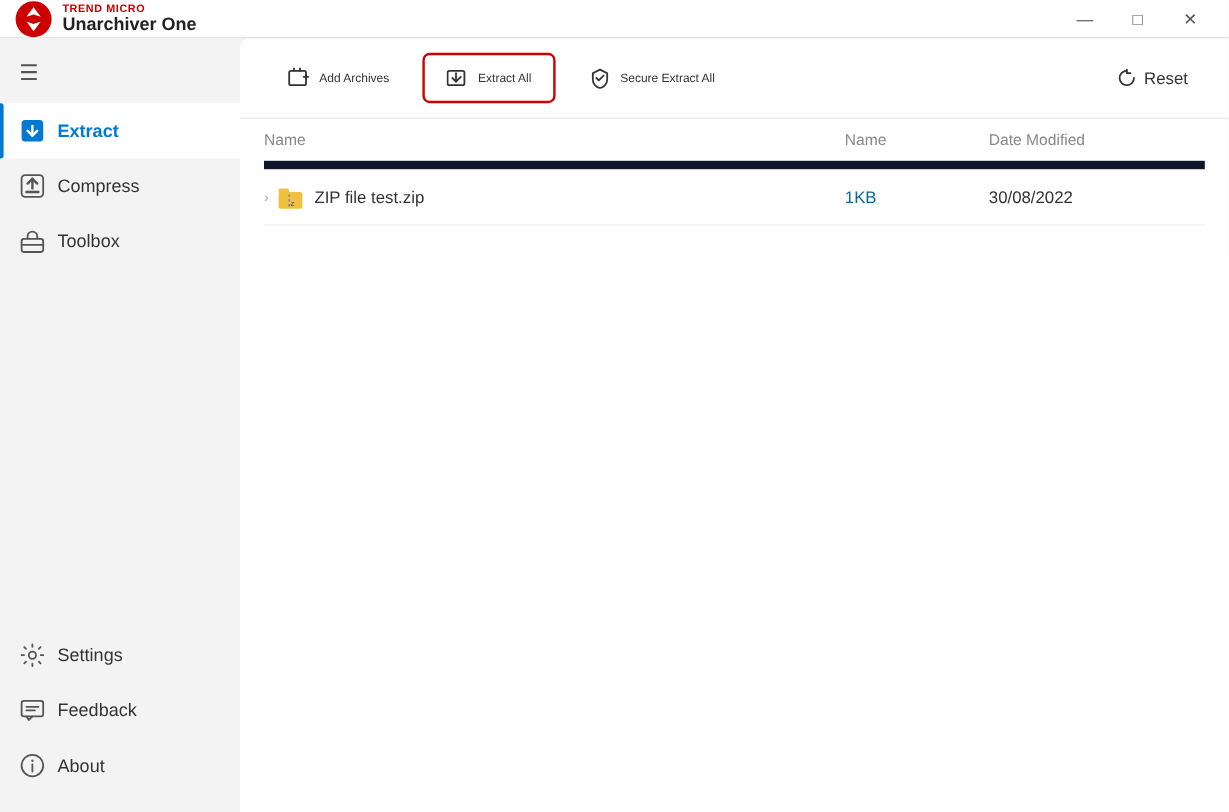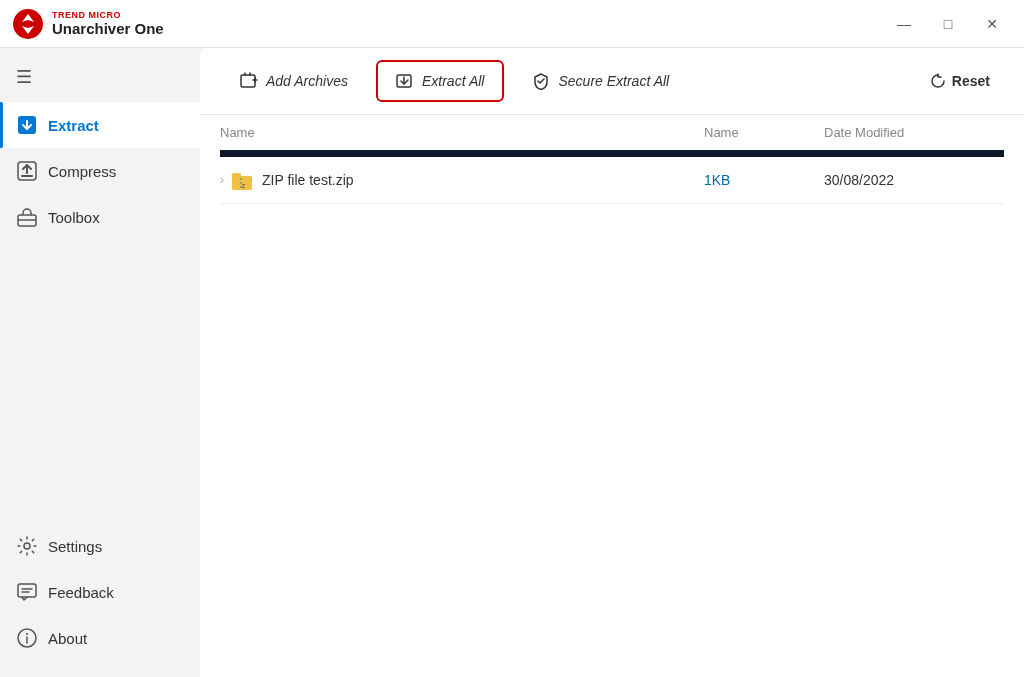--- a/index.html
+++ b/index.html
@@ -9,21 +9,21 @@
       width: 1024px;
       height: 677px;
       overflow: hidden;
       display: flex;
       flex-direction: column;
     }
 
     
     .title-bar {
       background: #ffffff;
-      height: 48px;
+      height: 32px;
       display: flex;
       align-items: center;
       justify-content: space-between;
       padding: 0 12px;
       border-bottom: 1px solid #e0e0e0;
       flex-shrink: 0;
     }
     .title-bar-left {
       display: flex;
       align-items: center;
@@ -161,25 +161,24 @@
     }
     .toolbar-btn {
       display: flex;
       align-items: center;
       gap: 8px;
       padding: 10px 18px;
       background: none;
       border: 2px solid transparent;
       border-radius: 6px;
       cursor: pointer;
-      font-size: 14px;
+      font-size: 10px;
       color: #333;
       font-family: 'Segoe UI', Arial, sans-serif;
       font-weight: 500;
-      font-style: italic;
     }
     .toolbar-btn.active-btn {
       border: 2px solid #cc0000;
       color: #333;
     }
     .toolbar-btn .btn-icon {
       font-size: 16px;
       display: flex;
       align-items: center;
       justify-content: center;
@@ -189,21 +188,20 @@
       display: flex;
       align-items: center;
       gap: 6px;
       padding: 8px 14px;
       background: none;
       border: none;
       cursor: pointer;
       font-size: 14px;
       color: #333;
       font-family: 'Segoe UI', Arial, sans-serif;
-      font-weight: bold;
     }
 
     
     .file-list {
       flex: 1;
       overflow-y: auto;
       padding: 0 20px;
     }
     .file-list-header {
       display: grid;

